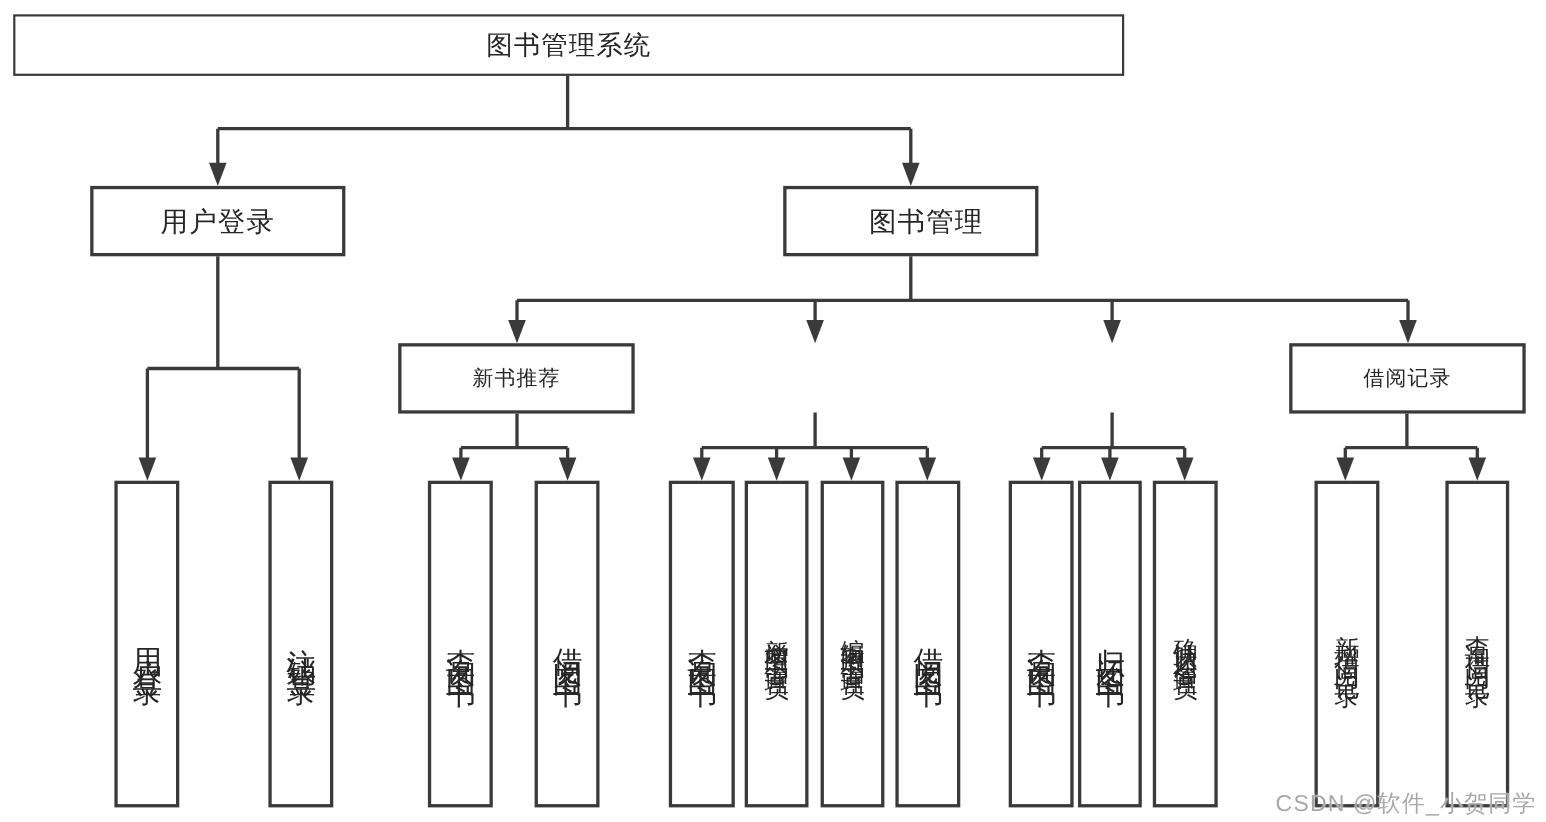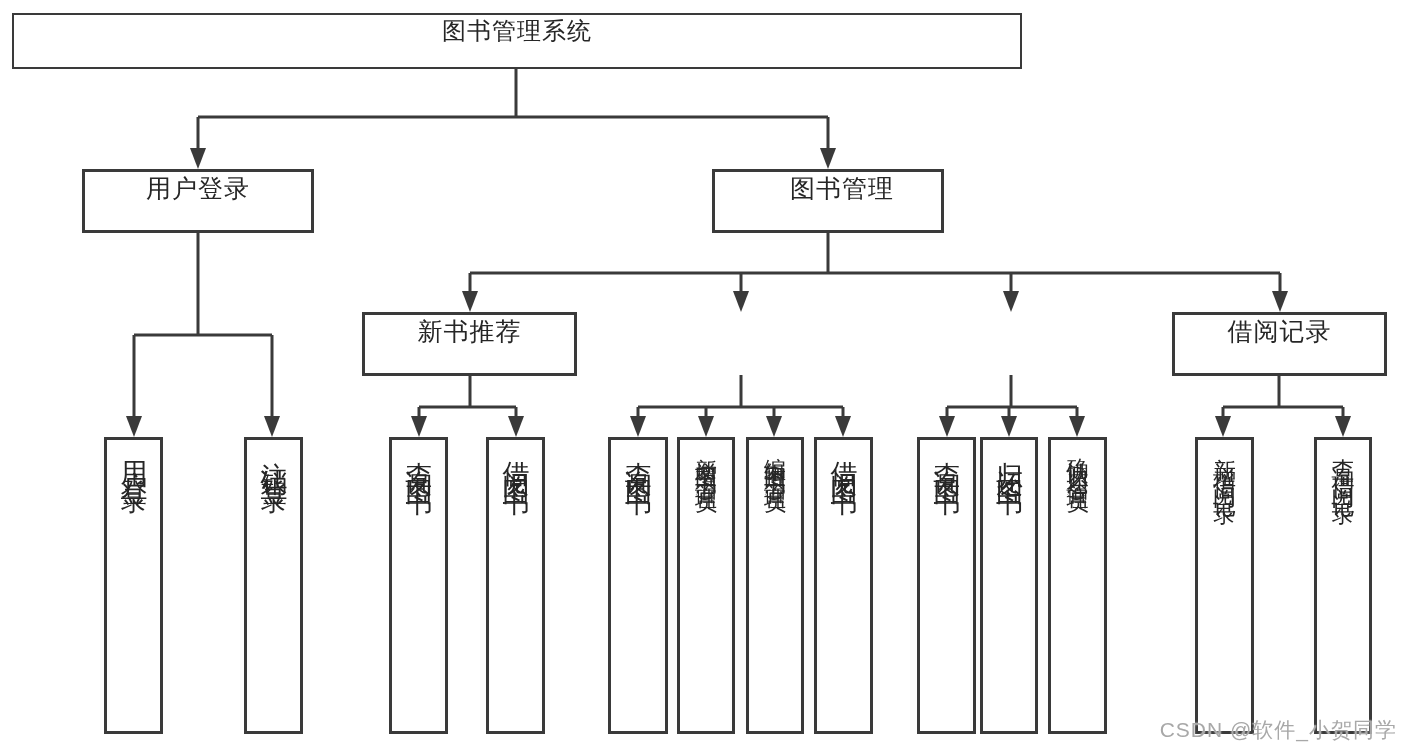--- a/index.html
+++ b/index.html
@@ -14,33 +14,33 @@
     position:absolute; left:0; top:0;
     width:1405px; height:747px;
     pointer-events:none;
   }
   .box {
     position:absolute;
     box-sizing:border-box;
     background:#ffffff;
     border:3px solid #3a3a3a;
     display:flex;
-    align-items:flex-start;
+    align-items:center;
     justify-content:center;
     color:#262626;
     text-align:center;
   }
   .box.root {
     left:12px; top:13px; width:1010px; height:56px;
     border-width:2px;
     font-size:24px;
     letter-spacing:1px;
   }
   .box.h2 { top:169px; width:232px; height:64px; font-size:25px; letter-spacing:1px; }
-  .box.h3 { top:312px; width:215px; height:64px; font-size:25px; letter-spacing:1px; }
+  .box.h3 { top:312px; width:215px; height:64px; font-size:19px; letter-spacing:1px; }
   .box.v  { top:437px; height:297px; }
 
   
   #n-user-login   { left:82px; }
   #n-book-mgmt    { left:712px;padding-left:28px; }
   
   #n-new-book     { left:362px; }
   #n-book-borrow  { left:633px; }
   #n-cur-borrow   { left:903px; }
   #n-borrow-rec   { left:1172px; }

